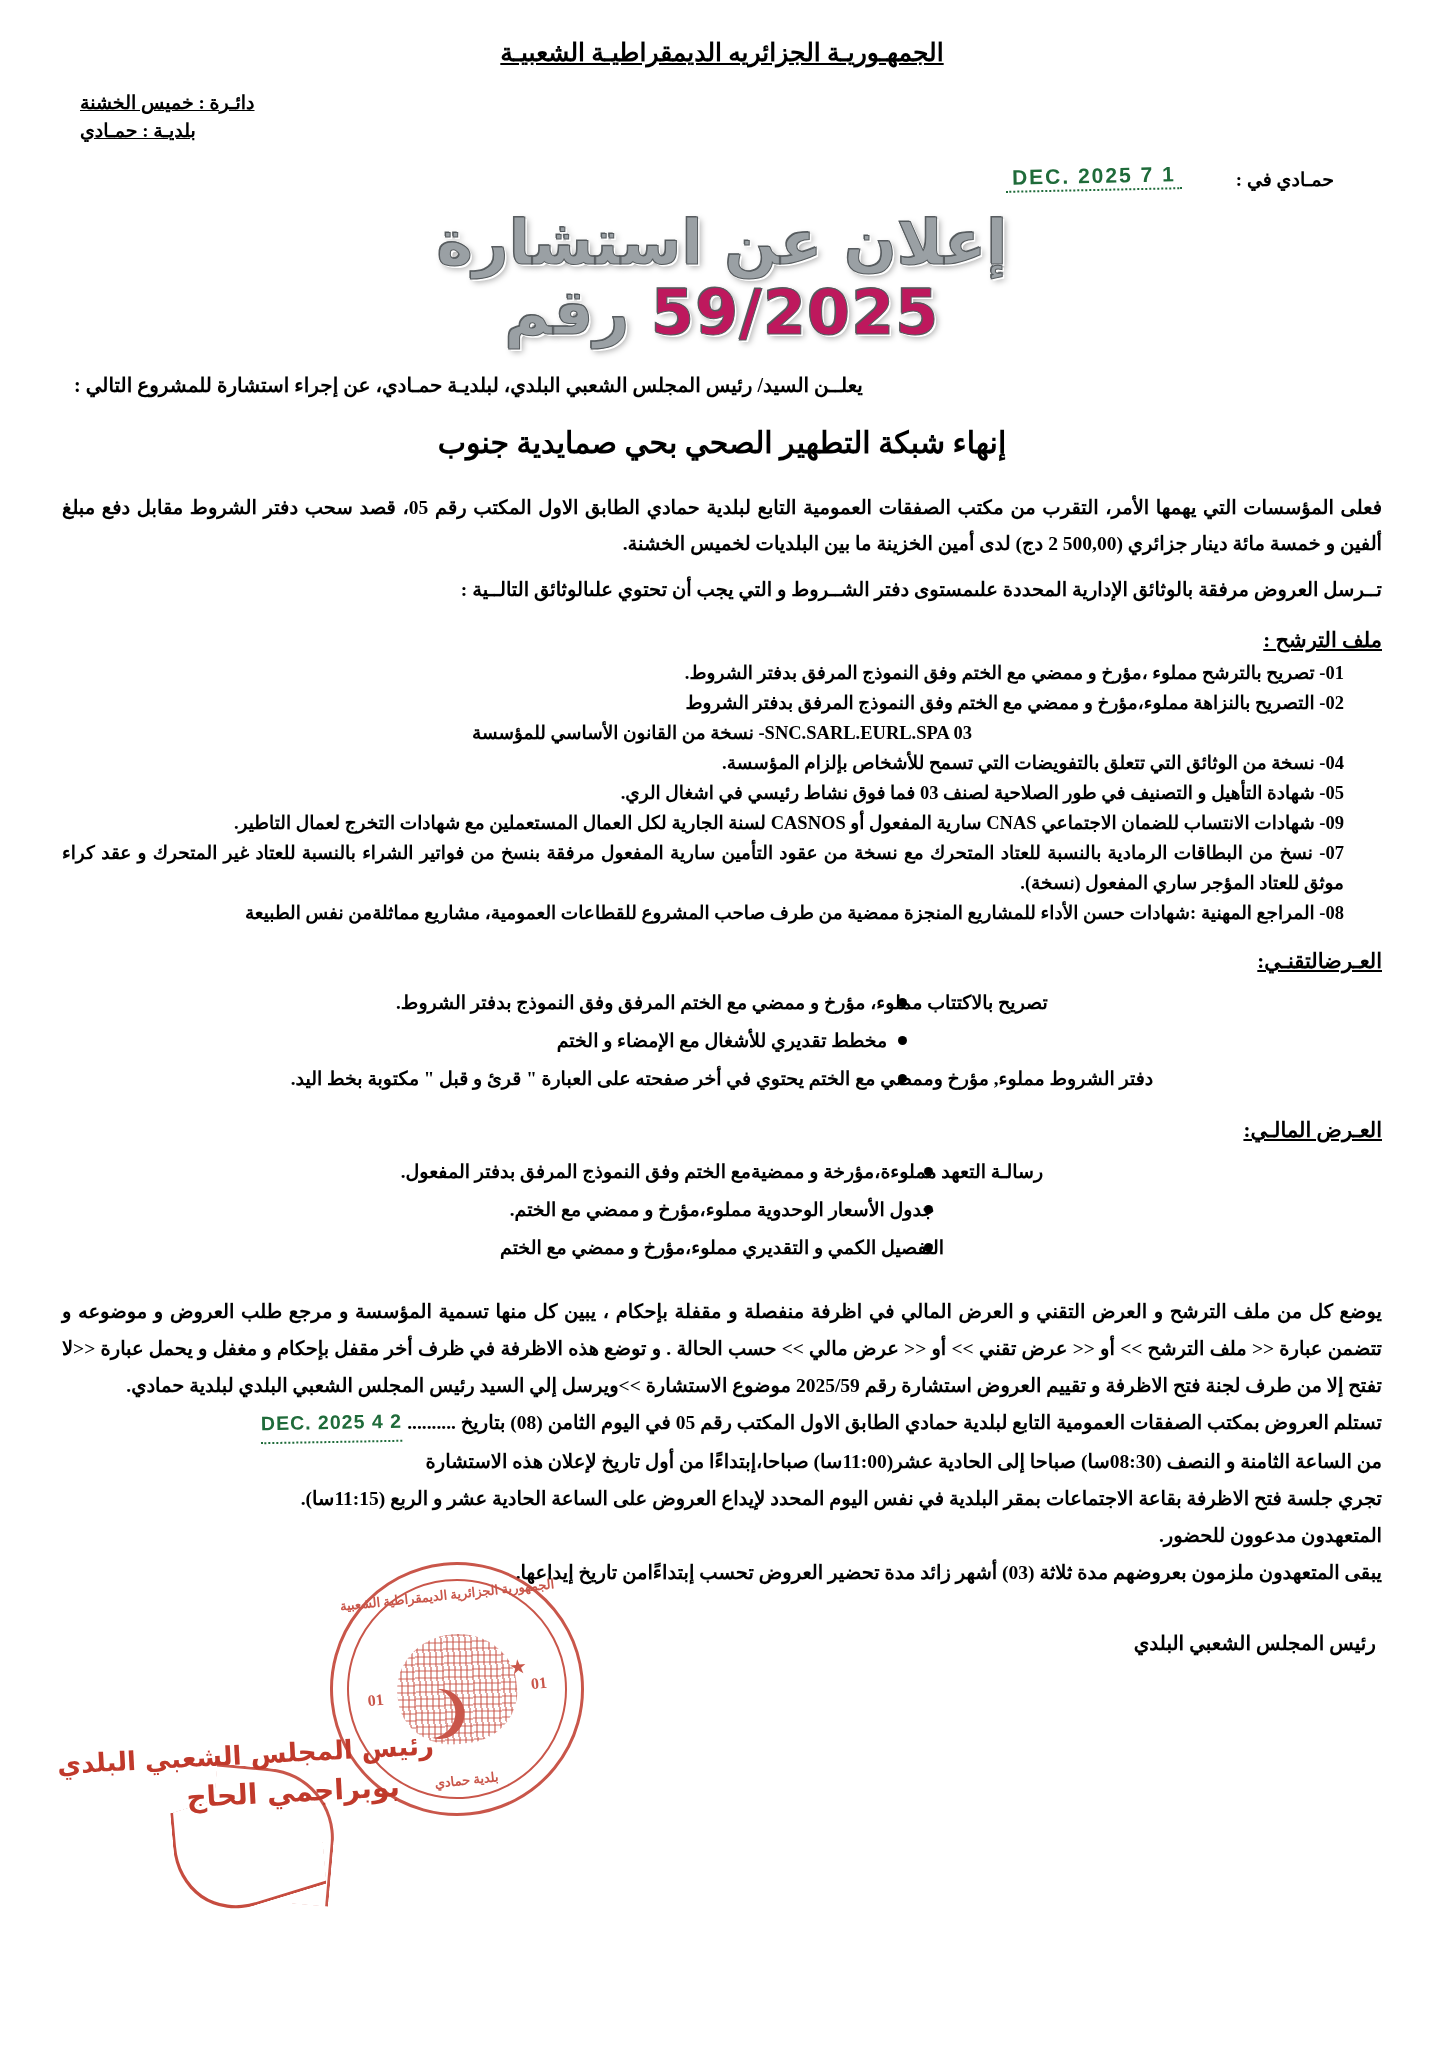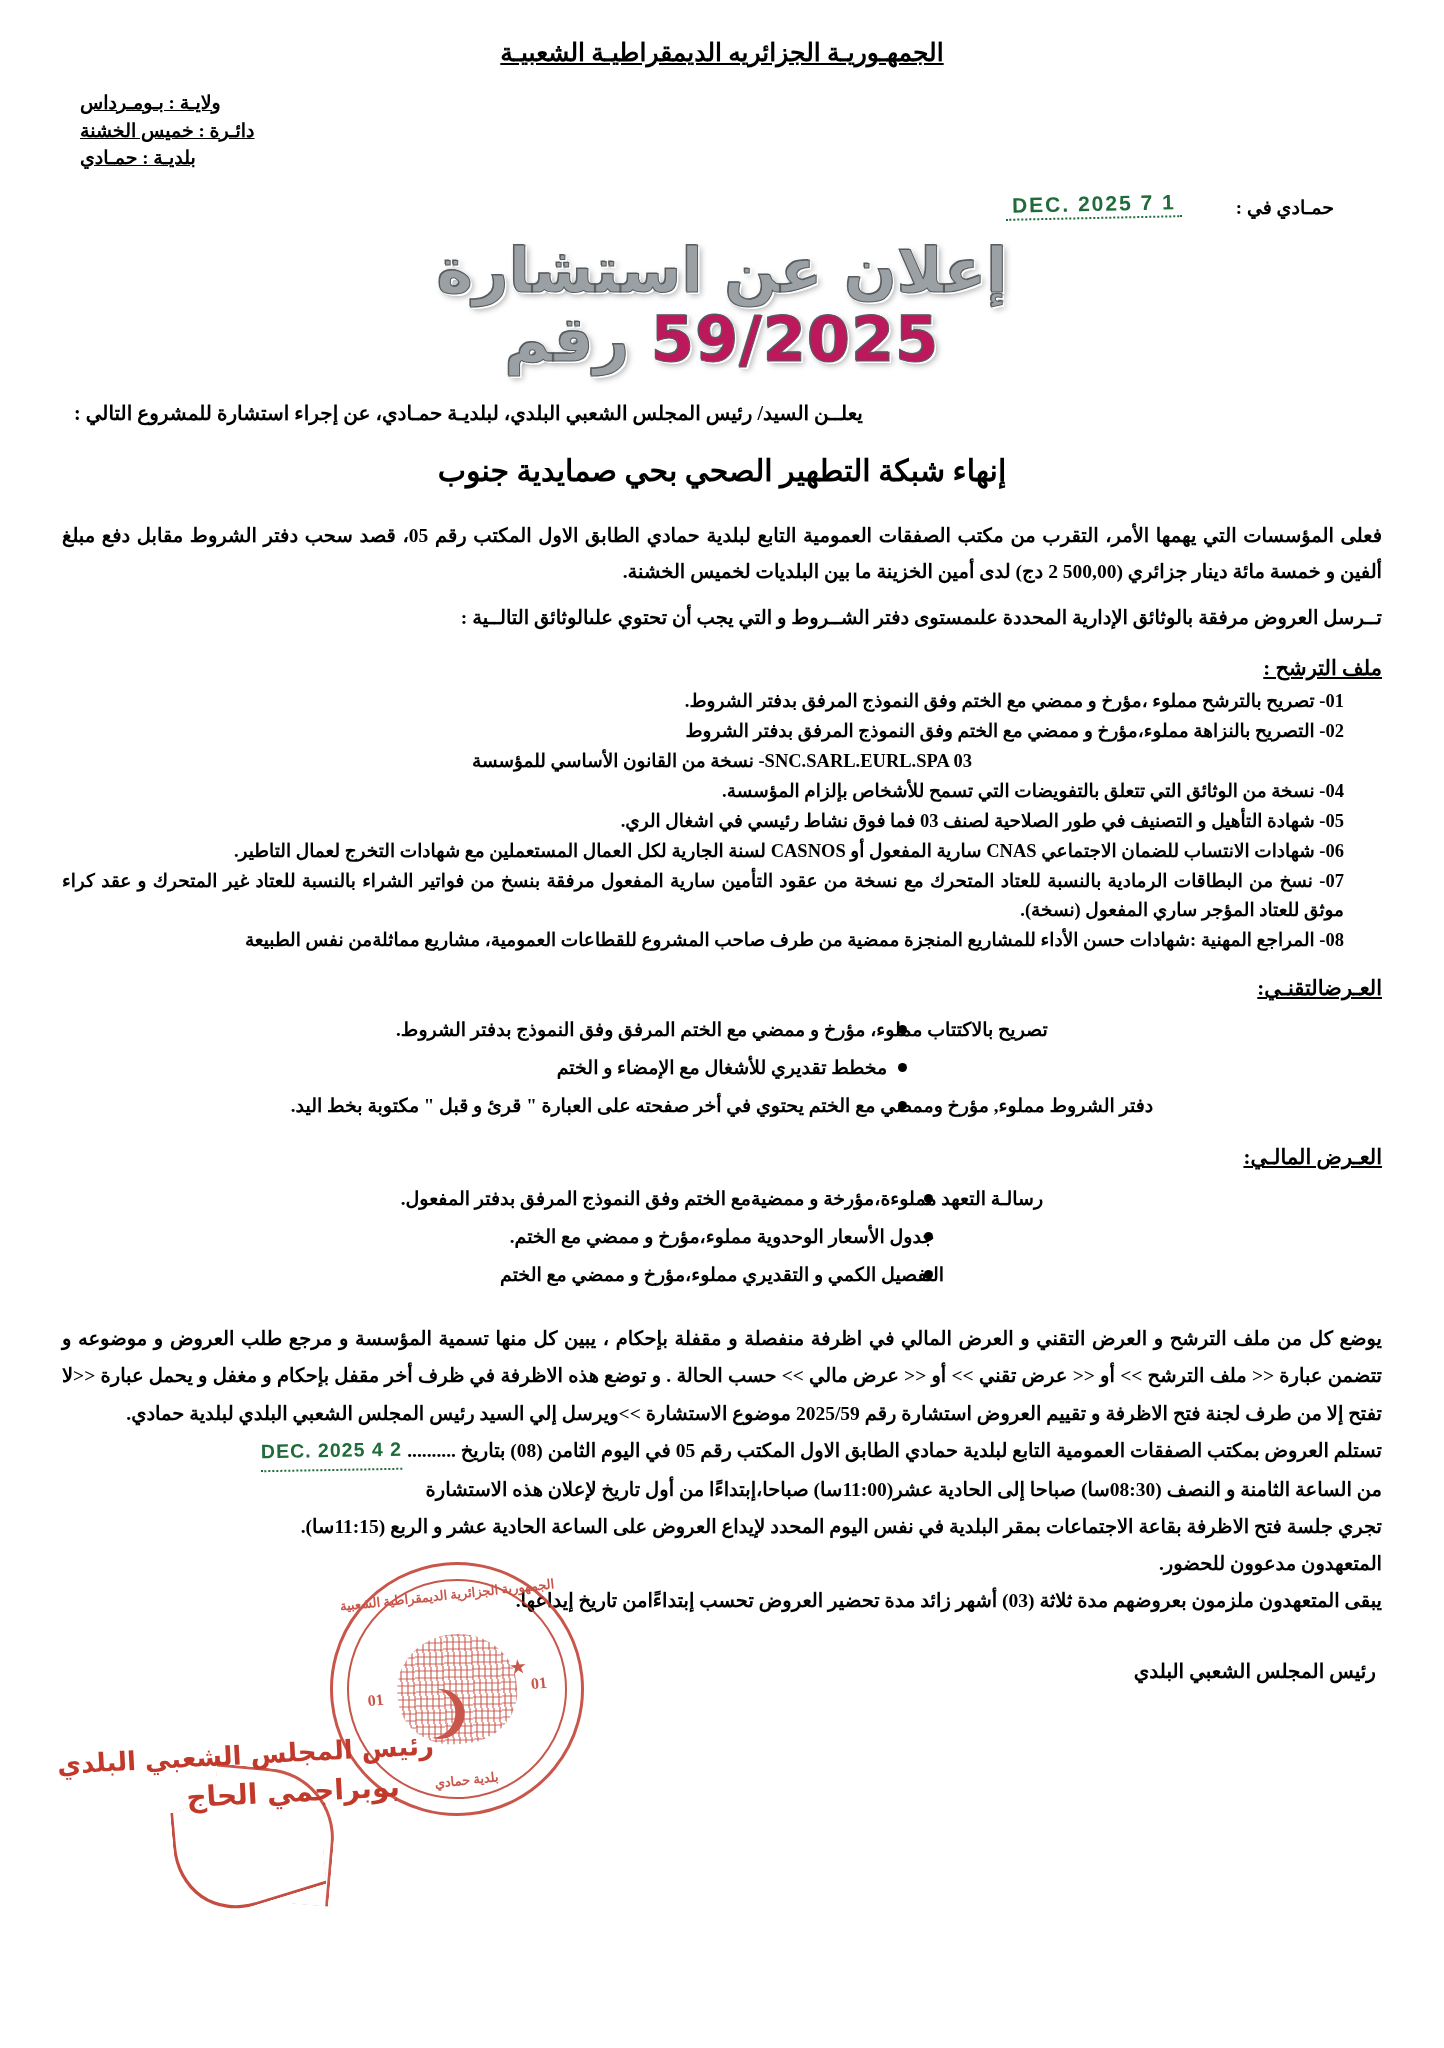--- a/index.html
+++ b/index.html
@@ -341,21 +341,20 @@
   }
 </style>
 </head>
 <body>
 
 <div class="page">
 
   <div class="republic">الجمهـوريـة الجزائريه الديمقراطيـة الشعبيـة</div>
 
   <div class="admin-block">
-    <span class="admin-line">ولايـة : بـومـرداس</span>
     <span class="admin-line">دائـرة : خميس الخشنة</span>
     <span class="admin-line">بلديـة : حمـادي</span>
   </div>
 
   <div class="date-row">
     <span class="date-label">حمـادي في :</span>
     <span class="date-stamp">1 7 DEC. 2025</span>
   </div>
 
   <div class="title-wrap">
@@ -373,21 +372,21 @@
   <div class="para">فعلى المؤسسات التي يهمها الأمر، التقرب من مكتب الصفقات العمومية التابع لبلدية حمادي الطابق الاول المكتب رقم 05، قصد سحب دفتر الشروط مقابل دفع مبلغ ألفين و خمسة مائة دينار جزائري (500,00 2 دج) لدى أمين الخزينة ما بين البلديات لخميس الخشنة.</div>
   <div class="para-2">تــرسل العروض مرفقة بالوثائق الإدارية المحددة علىمستوى دفتر الشــروط و التي يجب أن تحتوي علىالوثائق التالــية :</div>
 
   <div class="section-head">ملف الترشح :</div>
   <div class="numbered">
     <span class="item">01- تصريح بالترشح مملوء ،مؤرخ و ممضي مع الختم وفق النموذج المرفق بدفتر الشروط.</span>
     <span class="item">02- التصريح بالنزاهة مملوء،مؤرخ و ممضي مع الختم وفق النموذج المرفق بدفتر الشروط</span>
     <span class="item ctr">SNC.SARL.EURL.SPA 03- نسخة من القانون الأساسي للمؤسسة</span>
     <span class="item">04- نسخة من الوثائق التي تتعلق بالتفويضات التي تسمح للأشخاص بإلزام المؤسسة.</span>
     <span class="item">05- شهادة التأهيل و التصنيف في طور الصلاحية لصنف 03 فما فوق نشاط رئيسي في اشغال الري.</span>
-    <span class="item">06- شهادات الانتساب للضمان الاجتماعي CNAS سارية المفعول أو CASNOS لسنة الجارية لكل العمال المستعملين مع شهادات التخرج لعمال التاطير.</span>
+    <span class="item">09- شهادات الانتساب للضمان الاجتماعي CNAS سارية المفعول أو CASNOS لسنة الجارية لكل العمال المستعملين مع شهادات التخرج لعمال التاطير.</span>
     <span class="item just">07- نسخ من البطاقات الرمادية بالنسبة للعتاد المتحرك مع نسخة من عقود التأمين سارية المفعول مرفقة بنسخ من فواتير الشراء بالنسبة للعتاد غير المتحرك و عقد كراء موثق للعتاد المؤجر ساري المفعول (نسخة).</span>
     <span class="item">08- المراجع المهنية :شهادات حسن الأداء للمشاريع المنجزة ممضية من طرف صاحب المشروع للقطاعات العمومية، مشاريع مماثلةمن نفس الطبيعة</span>
   </div>
 
   <div class="section-head">العـرضالتقنـي:</div>
   <div class="bullets">
     <span class="b">تصريح بالاكتتاب مملوء، مؤرخ و ممضي مع الختم المرفق وفق النموذج بدفتر الشروط.</span>
     <span class="b">مخطط تقديري للأشغال مع الإمضاء و الختم</span>
     <span class="b">دفتر الشروط مملوء, مؤرخ وممضي مع الختم يحتوي في أخر صفحته على العبارة " قرئ و قبل " مكتوبة بخط اليد.</span>
   </div>

